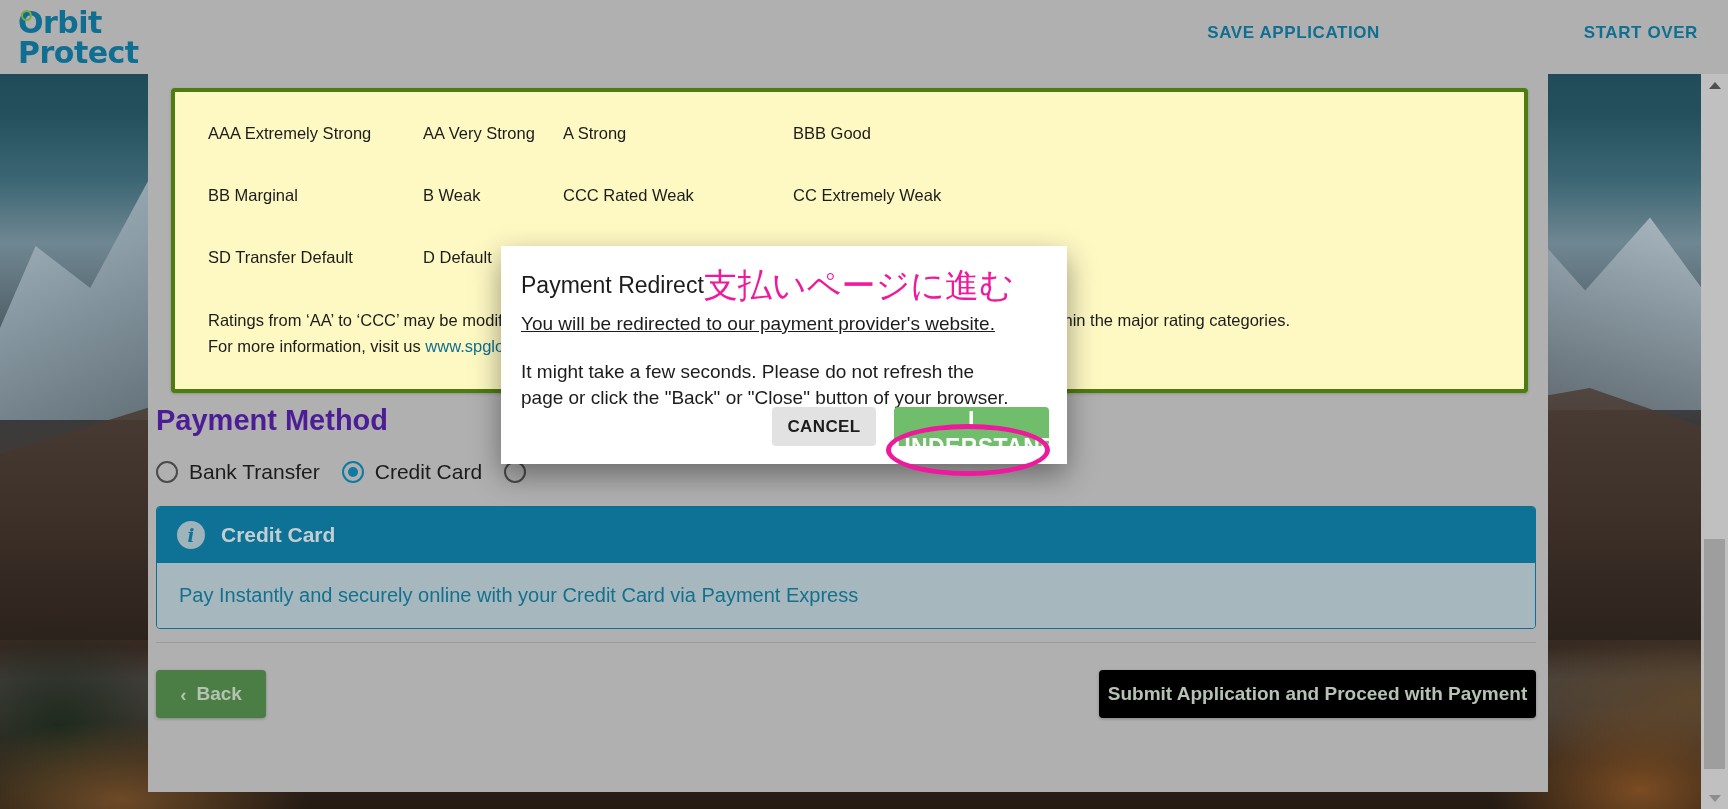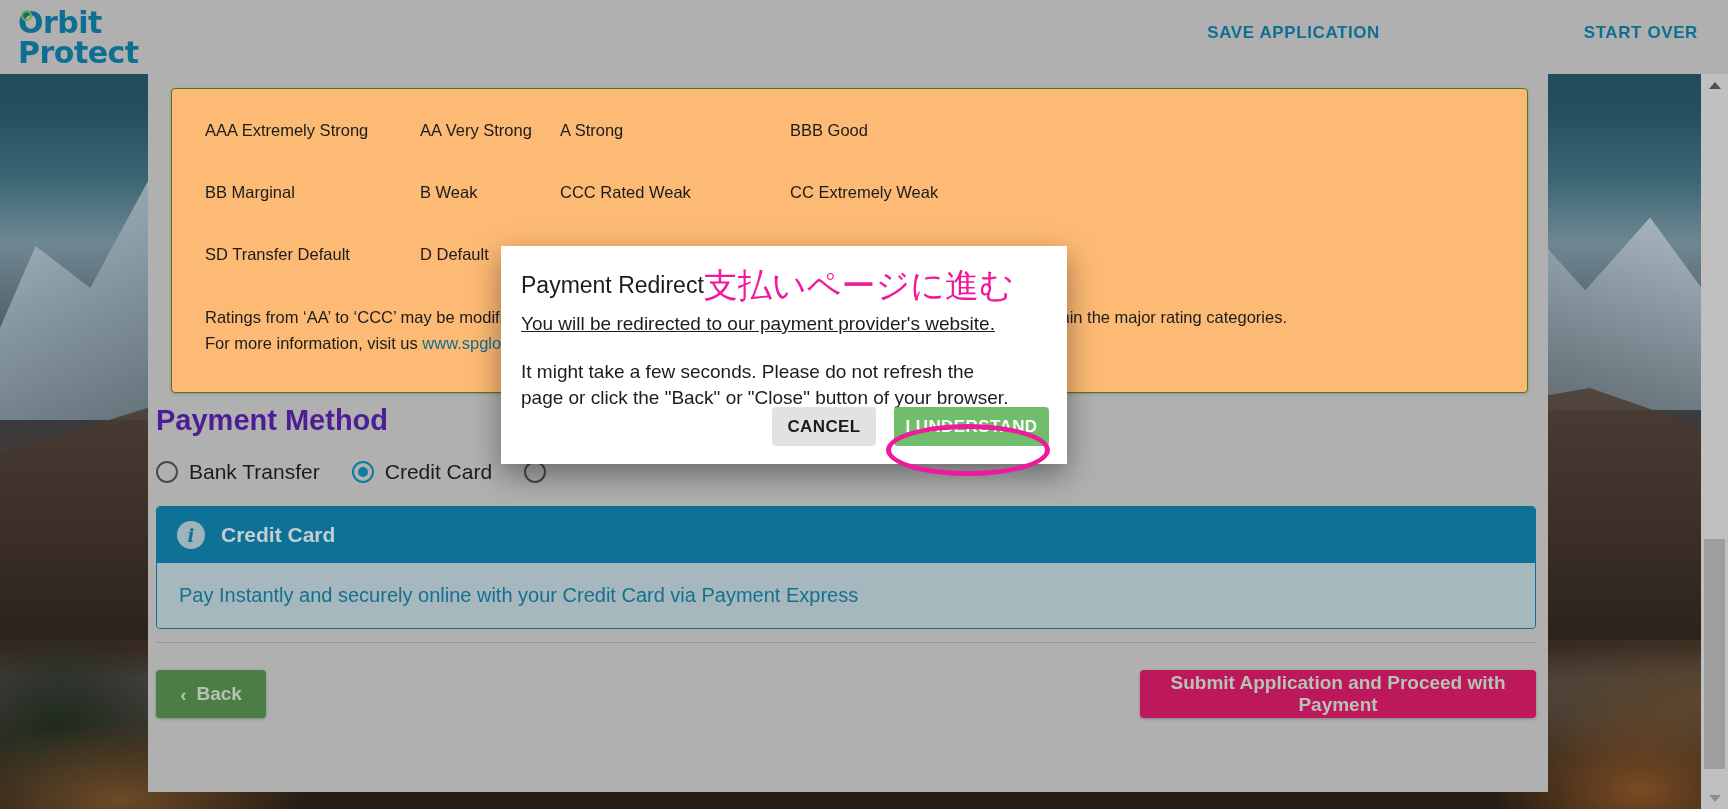--- a/index.html
+++ b/index.html
@@ -122,22 +122,22 @@
     background: #b0b0b0;
     z-index: 10;
     overflow: hidden;
   }
 
   
   #ratings-card {
     position: absolute;
     left: 23px; top: 14px;
     width: 1357px; height: 305px;
-    background: #fdba74;
-    border: 1px solid #4d7c0f;
+    background: #fef9c3;
+    border: 4px solid #4d7c0f;
     border-radius: 4px;
     box-shadow: 0 1px 3px rgba(0,0,0,0.18);
   }
   .ratings-row {
     position: absolute;
     left: 0; right: 0;
     height: 28px;
   }
   .ratings-cell {
     position: absolute;
@@ -171,21 +171,21 @@
     font-size: 29px;
     font-weight: bold;
     color: #4c1d95;
   }
 
   #payment-options {
     position: absolute;
     left: 8px; top: 386px;
     display: flex;
     align-items: center;
-    gap: 10px;
+    gap: 0;
   }
   .radio-option {
     display: flex;
     align-items: center;
     cursor: pointer;
     margin-right: 22px;
   }
   .radio-circle {
     width: 22px; height: 22px;
     border: 2px solid #4a4a4a;
@@ -285,22 +285,22 @@
     cursor: pointer;
     box-shadow: 0 1px 3px rgba(0,0,0,0.25);
   }
   #btn-back-chevron {
     font-size: 19px;
     line-height: 1;
   }
   #btn-submit {
     position: absolute;
     right: 12px; top: 596px;
-    width: 396px; height: 48px;
-    background: #be185d;
+    width: 437px; height: 48px;
+    background: #000000;
     border: none;
     border-radius: 4px;
     color: #b6c2b4;
     font-size: 19px;
     font-weight: bold;
     cursor: pointer;
     box-shadow: 0 1px 3px rgba(0,0,0,0.25);
   }
 
   
@@ -365,21 +365,21 @@
     font-weight: bold;
     letter-spacing: 0.4px;
     color: #1c1c1c;
     cursor: pointer;
   }
   #btn-i-understand {
     width: 155px; height: 39px;
     background: #70bd6b;
     border: none;
     border-radius: 4px;
-    font-size: 17px;
+    font-size: 23px;
     font-weight: bold;
     letter-spacing: 0.4px;
     color: #ffffff;
     cursor: pointer;
   }
   
   #annotation-ellipse {
     position: absolute;
     left: 886px; top: 424px;
     width: 164px; height: 52px;

